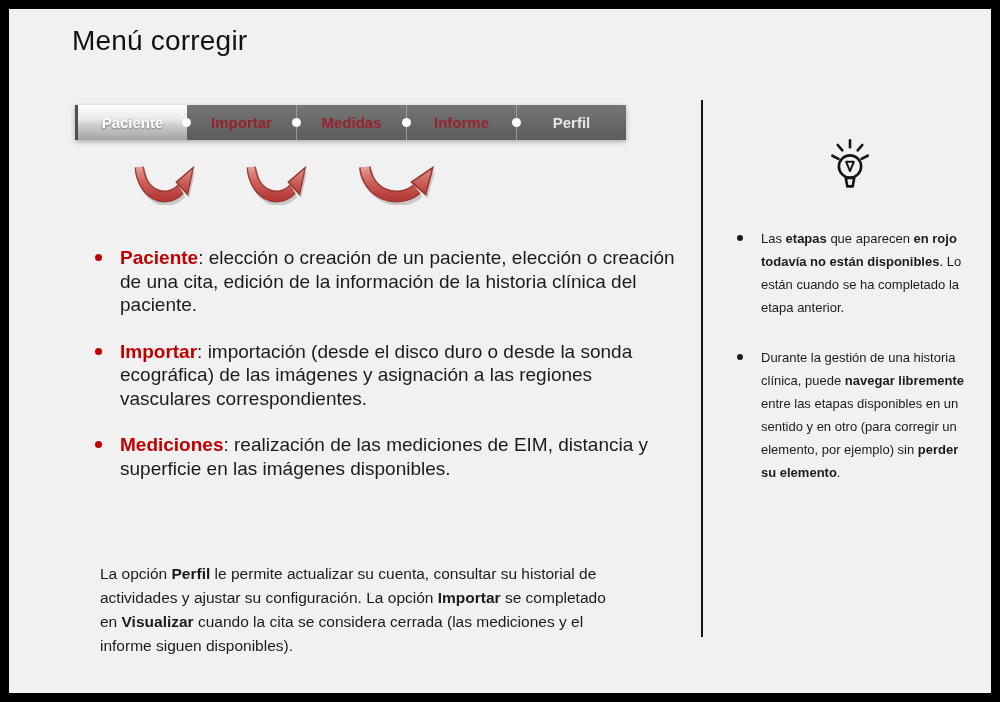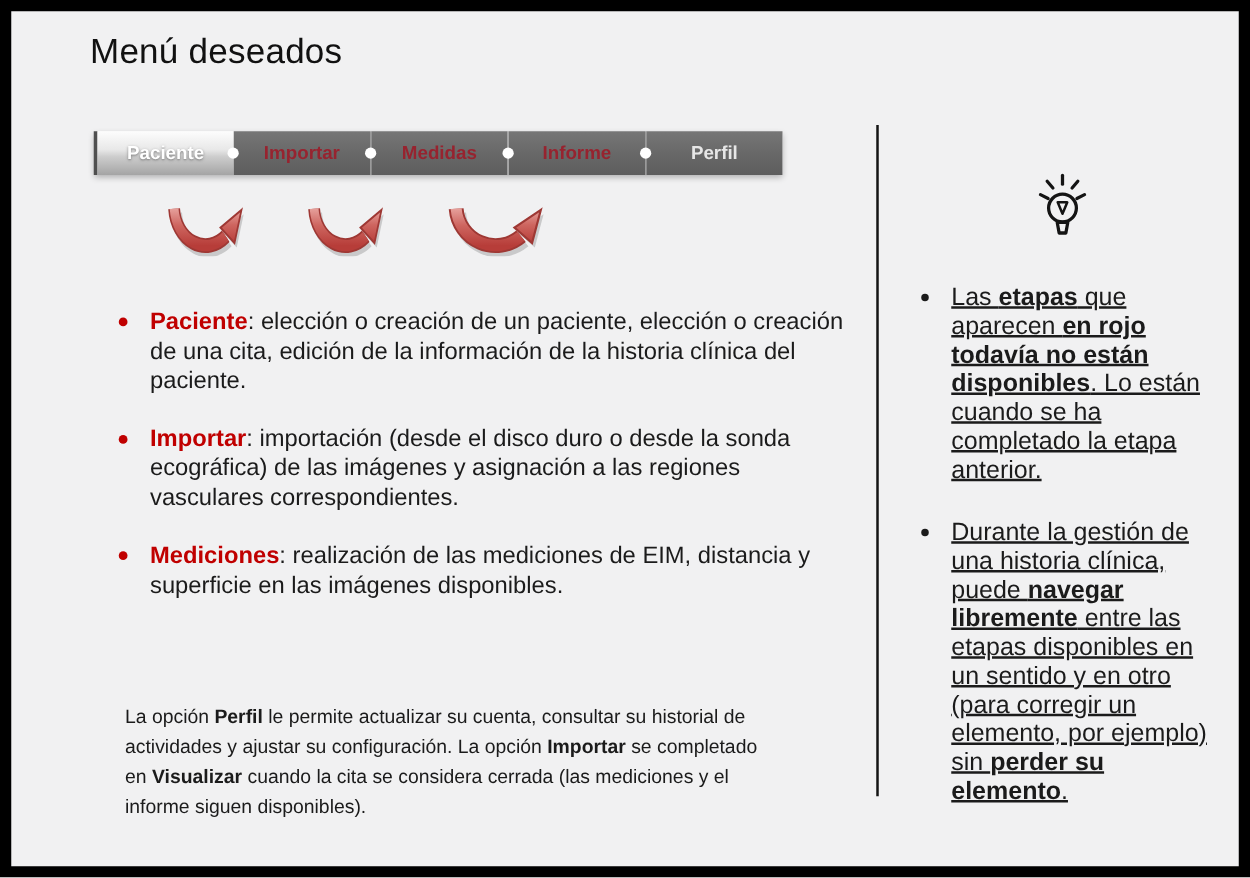--- a/index.html
+++ b/index.html
@@ -56,34 +56,34 @@
     font-size:15.5px;line-height:24px;
   }
   .b{font-weight:700;}
   
   .divider{position:absolute;left:692px;top:91px;width:2px;height:537px;background:#141414;}
   
   .sidebar{position:absolute;left:714px;top:128px;width:254px;}
   .bulb-wrap{display:flex;justify-content:center;}
   .tips{
     list-style:none;margin:28px 0 0 0;padding:0;
-    font-size:20px;line-height:23px;text-decoration:underline;
+    font-size:13px;line-height:23px;
   }
   .tip{position:relative;padding-left:38px;margin-bottom:27px;}
   .tip::before{
     content:"";position:absolute;left:14px;top:8px;width:6px;height:6px;
     border-radius:50%;background:#1b1b1b;
   }
 </style>
 </head>
 <body>
 
 <div class="slide">
 
-  <h1 class="title">Menú deseados</h1>
+  <h1 class="title">Menú corregir</h1>
 
   <div class="menubar">
 
       <div class="tab active">
         <span>Paciente</span>
       </div>
 
       <div class="tab pending">
         <span>Importar</span>
       </div>

